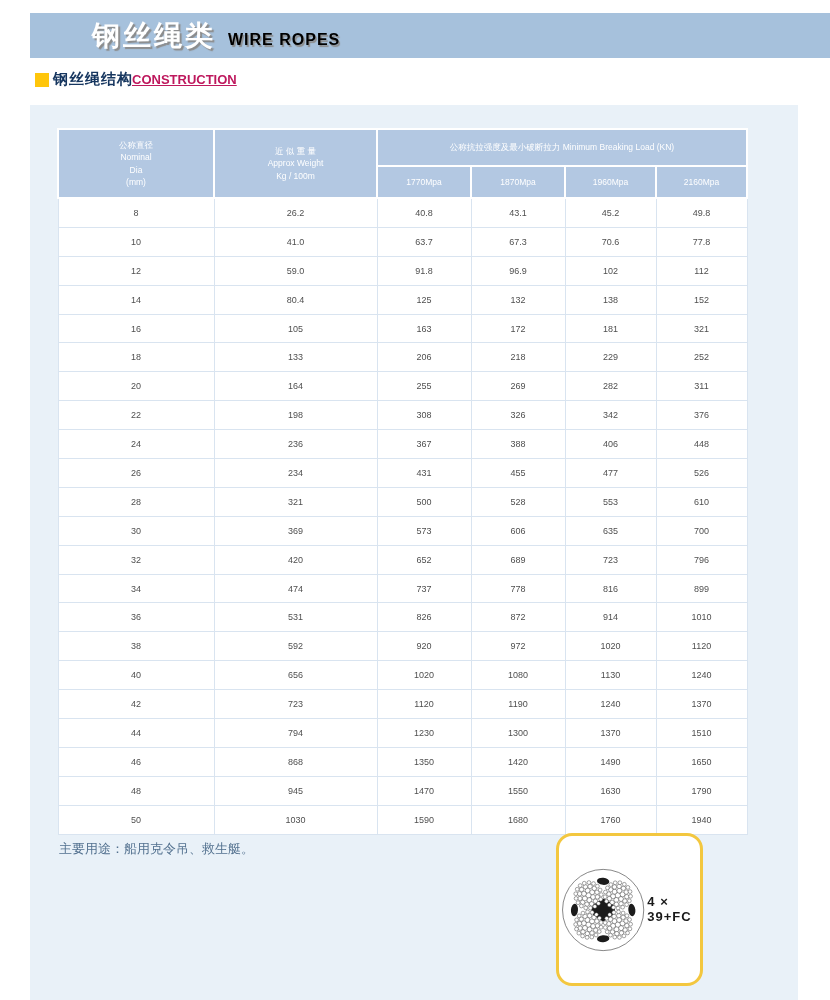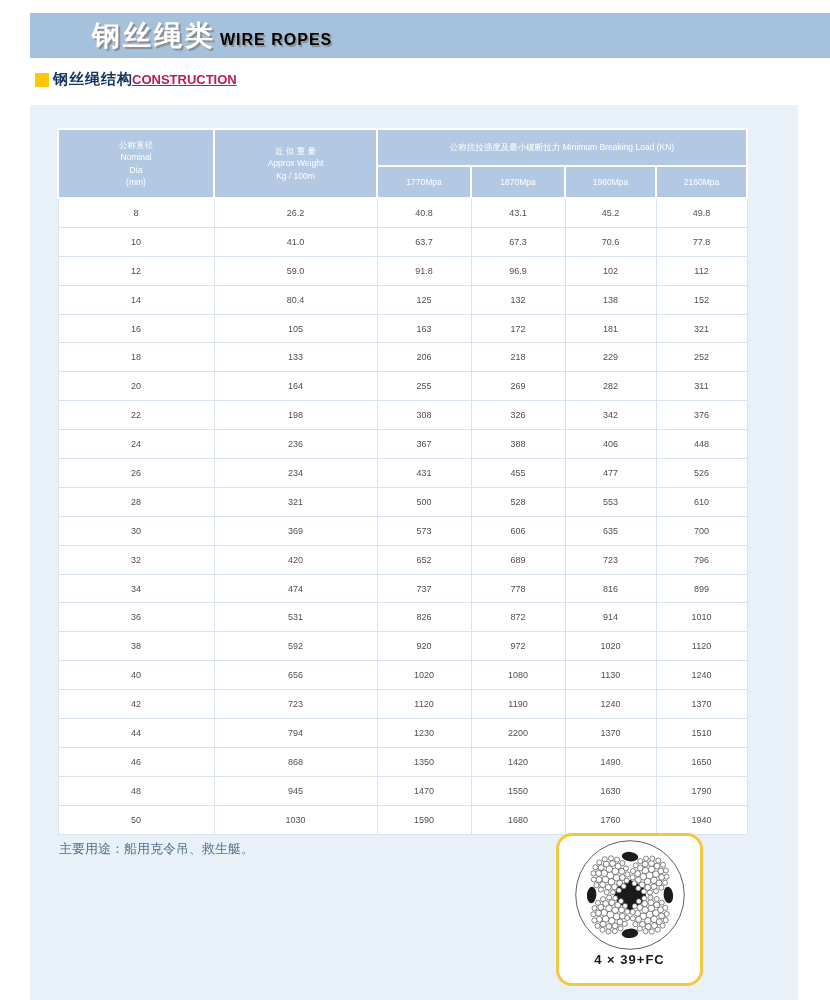--- a/index.html
+++ b/index.html
@@ -4,21 +4,21 @@
 <style>
   html,body{margin:0;padding:0;}
   body{
     width:830px;height:1000px;background:#ffffff;
     font-family:"Liberation Sans","DejaVu Sans",sans-serif;
     position:relative;overflow:hidden;
   }
   .banner{
     position:absolute;left:30px;top:13px;width:800px;height:45px;
     background:#a6c1dc;display:flex;align-items:center;
-    padding-left:62px;box-sizing:border-box;gap:4px;
+    padding-left:62px;box-sizing:border-box;gap:12px;
   }
   .banner-zh{
     font-size:28px;font-weight:bold;color:#ffffff;letter-spacing:3px;
     text-shadow:2px 2px 1px #8c8c8c;
   }
   .banner-en{
     font-size:16px;font-weight:bold;color:#000000;letter-spacing:1px;
     text-shadow:1.5px 1.5px 1px #8c8c8c;margin-top:8px;
   }
   .section-row{
@@ -45,21 +45,21 @@
   tbody td{
     background:#ffffff;border:1px solid #d9e4f0;height:27.9px;
     text-align:center;font-size:9px;color:#4f4f4f;padding:0;
   }
   .note{
     position:absolute;left:29px;top:735px;font-size:13px;color:#53718f;
   }
   .figure-card{
     position:absolute;left:526px;top:728px;width:147px;height:153px;
     background:#ffffff;border:3px solid #f3c73f;border-radius:16px;
-    box-sizing:border-box;display:flex;flex-direction:column;
+    box-sizing:border-box;display:flex;flex-direction:row;
     align-items:center;justify-content:flex-start;
   }
   .figure-label{
     font-size:13px;font-weight:bold;color:#1a1a1a;letter-spacing:1px;margin-top:-2px;
   }
 </style>
 </head>
 <body>
 
 <div class="banner">
@@ -248,21 +248,21 @@
           <td>723</td>
           <td>1120</td>
           <td>1190</td>
           <td>1240</td>
           <td>1370</td>
         </tr>
         <tr>
           <td>44</td>
           <td>794</td>
           <td>1230</td>
-          <td>2200</td>
+          <td>1300</td>
           <td>1370</td>
           <td>1510</td>
         </tr>
         <tr>
           <td>46</td>
           <td>868</td>
           <td>1350</td>
           <td>1420</td>
           <td>1490</td>
           <td>1650</td>

